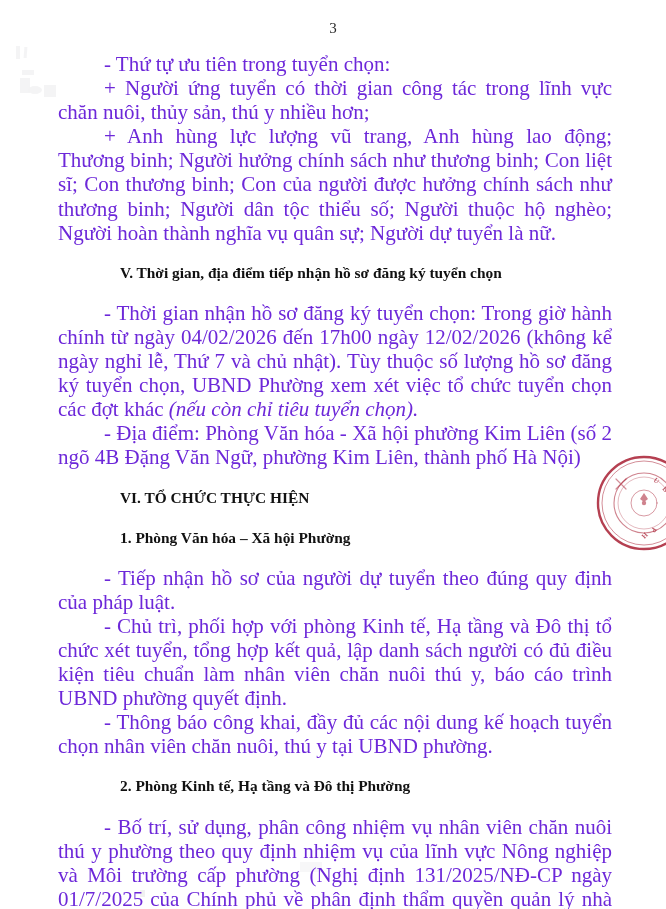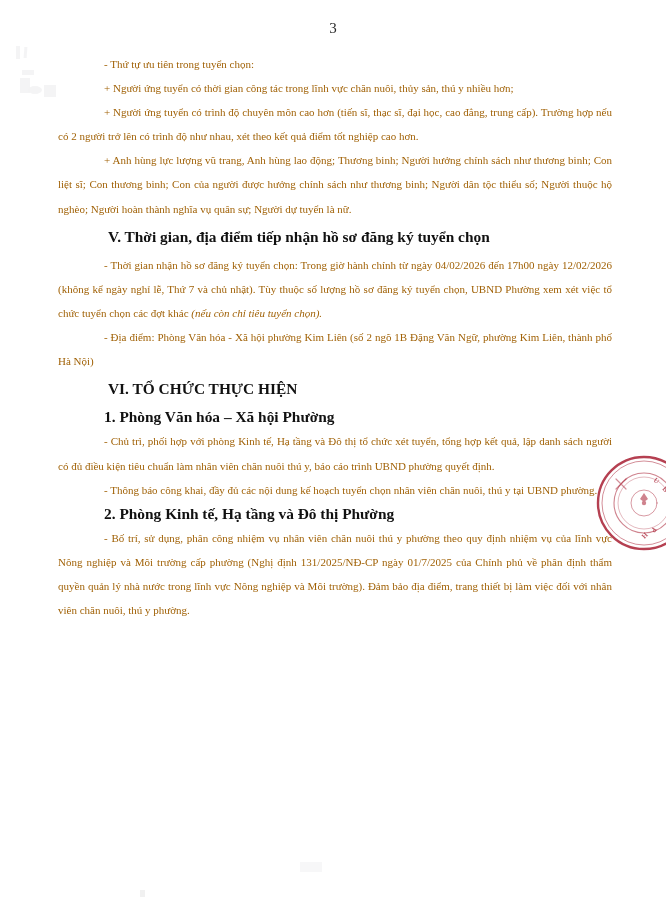--- a/index.html
+++ b/index.html
@@ -46,38 +46,38 @@
 
   .body-text {
     position: absolute;
     left: 58px;
     top: 52px;
     width: 554px;
   }
 
   p.para {
     margin: 0 0 0 0;
-    font-size: 11px;
+    font-size: 21px;
     line-height: 24.1px;
     text-align: justify;
     text-justify: inter-word;
     text-indent: 46px;
-    color: #a16207;
+    color: #6d28d9;
   }
 
   h2.heading {
-    margin: 4px;
+    margin: 16px;
     font-size: 15.4px;
     line-height: 24.1px;
     font-weight: bold;
     text-indent: 46px;
     color: #111111;
   }
   h3.subheading {
-    margin: 0;
+    margin: 16px;
     font-size: 15.4px;
     line-height: 24.1px;
     font-weight: bold;
     text-indent: 46px;
     color: #111111;
   }
 
   .ital { font-style: italic; }
 
   
@@ -106,35 +106,35 @@
   <div class="scan-artifact artifact-h"></div>
 
   <div class="page-number">3</div>
 
   <div class="body-text">
 
     <p class="para">- Thứ tự ưu tiên trong tuyển chọn:</p>
 
     <p class="para">+ Người ứng tuyển có thời gian công tác trong lĩnh vực chăn nuôi, thủy sản, thú y nhiều hơn;</p>
 
-    <p class="para">+ Người ứng tuyển có trình độ chuyên môn cao hơn (tiến sĩ, thạc sĩ, đại học, cao đẳng, trung cấp). Trường hợp nếu có 2 người trở lên có trình độ như nhau, xét theo kết quả điểm tốt nghiệp cao hơn.</p>
 
     <p class="para">+ Anh hùng lực lượng vũ trang, Anh hùng lao động; Thương binh; Người hưởng chính sách như thương binh; Con liệt sĩ; Con thương binh; Con của người được hưởng chính sách như thương binh; Người dân tộc thiểu số; Người thuộc hộ nghèo; Người hoàn thành nghĩa vụ quân sự; Người dự tuyển là nữ.</p>
 
 
     <h2 class="heading">V. Thời gian, địa điểm tiếp nhận hồ sơ đăng ký tuyển chọn</h2>
 
     <p class="para"><span>- Thời gian nhận hồ sơ đăng ký tuyển chọn: Trong giờ hành chính từ ngày 04/02/2026 đến 17h00 ngày 12/02/2026 (không kể ngày nghỉ lễ, Thứ 7 và chủ nhật). Tùy thuộc số lượng hồ sơ đăng ký tuyển chọn, UBND Phường xem xét việc tổ chức tuyển chọn các đợt khác </span><span class="ital">(nếu còn chỉ tiêu tuyển chọn).</span></p>
 
-    <p class="para">- Địa điểm: Phòng Văn hóa - Xã hội phường Kim Liên (số 2 ngõ 1B Đặng Văn Ngữ, phường Kim Liên, thành phố Hà Nội)</p>
+    <p class="para">- Địa điểm: Phòng Văn hóa - Xã hội phường Kim Liên (số 2 ngõ 4B Đặng Văn Ngữ, phường Kim Liên, thành phố Hà Nội)</p>
 
     <h2 class="heading">VI. TỔ CHỨC THỰC HIỆN</h2>
 
     <h3 class="subheading">1.  Phòng Văn hóa – Xã hội Phường</h3>
 
+    <p class="para">- Tiếp nhận hồ sơ của người dự tuyển theo đúng quy định của pháp luật.</p>
 
     <p class="para">- Chủ trì, phối hợp với phòng Kinh tế, Hạ tầng và Đô thị tổ chức xét tuyển, tổng hợp kết quả, lập danh sách người có đủ điều kiện tiêu chuẩn làm nhân viên chăn nuôi thú y, báo cáo trình UBND phường quyết định.</p>
 
     <p class="para">- Thông báo công khai, đầy đủ các nội dung kế hoạch tuyển chọn nhân viên chăn nuôi, thú y tại UBND phường.</p>
 
     <h3 class="subheading">2. Phòng Kinh tế, Hạ tầng và Đô thị Phường</h3>
 
 
     <p class="para">- Bố trí, sử dụng, phân công nhiệm vụ nhân viên chăn nuôi thú y phường theo quy định nhiệm vụ của lĩnh vực Nông nghiệp và Môi trường cấp phường (Nghị định 131/2025/NĐ-CP ngày 01/7/2025 của Chính phủ về phân định thẩm quyền quản lý nhà nước trong lĩnh vực Nông nghiệp và Môi trường). Đảm bảo địa điểm, trang thiết bị làm việc đối với nhân viên chăn nuôi, thú y phường.</p>
 

